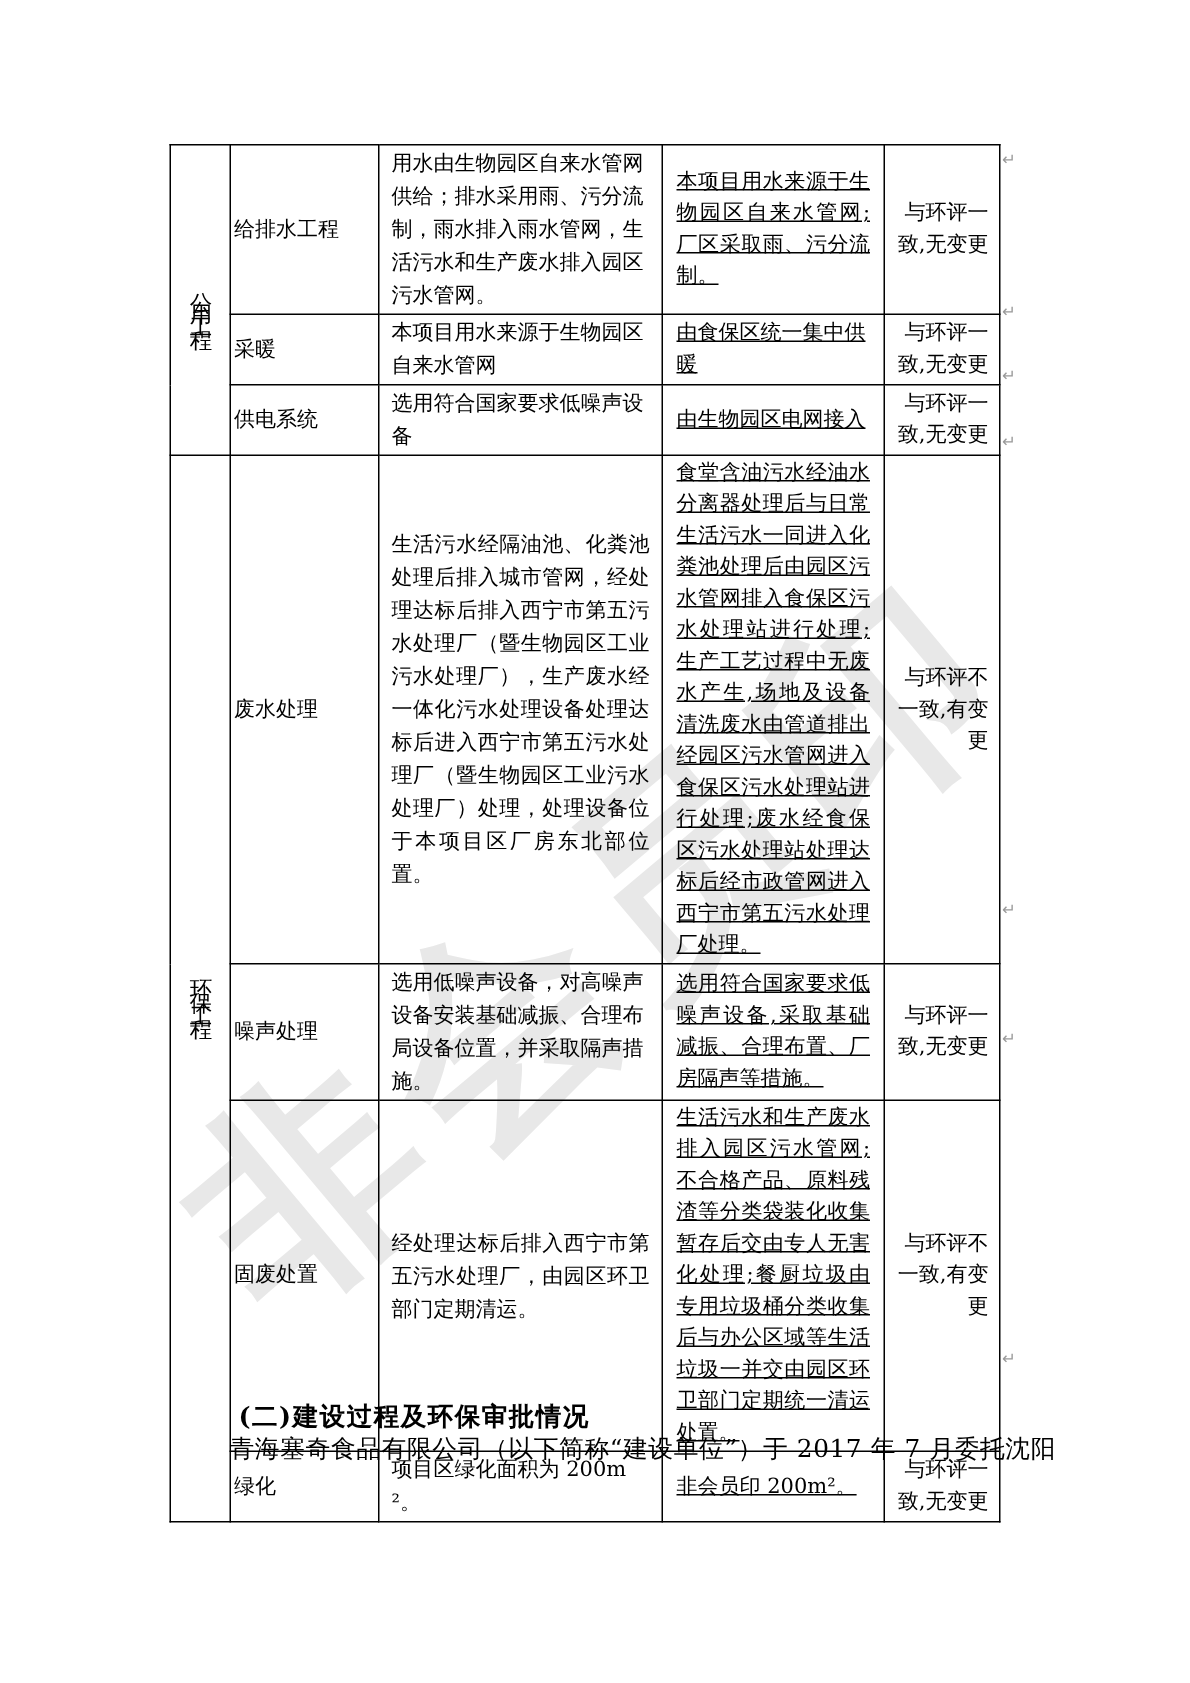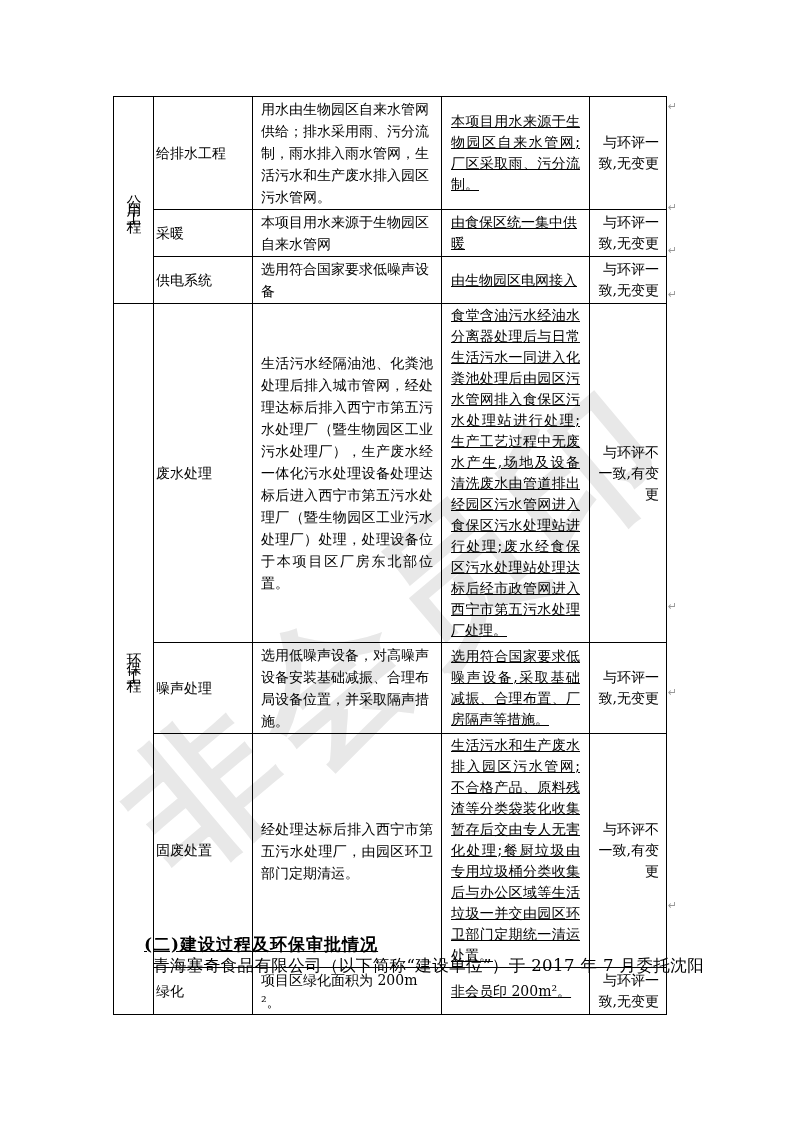--- a/index.html
+++ b/index.html
@@ -55,24 +55,23 @@
   .al-l{text-align:left;}
   
   .pmark{
     position:absolute;left:668px;z-index:2;
     font-size:11px;color:#9a9a9a;
     font-family:"DejaVu Sans",sans-serif;
     user-select:none;
   }
   
   .sec-heading{
-    position:absolute;left:144px;top:933px;z-index:1;
+    position:absolute;left:159px;top:933px;z-index:1;
     font-size:17px;font-weight:bold;letter-spacing:1px;
     white-space:nowrap;
-    text-decoration:underline;
   }
   .para-line{
     position:absolute;z-index:1;
     font-size:16.5px;letter-spacing:0.4px;
     white-space:nowrap;
   }
   .para-line.l1{left:153px;top:955px;}
   .para-line.l2{left:117px;top:987px;}
 </style>
 </head>

